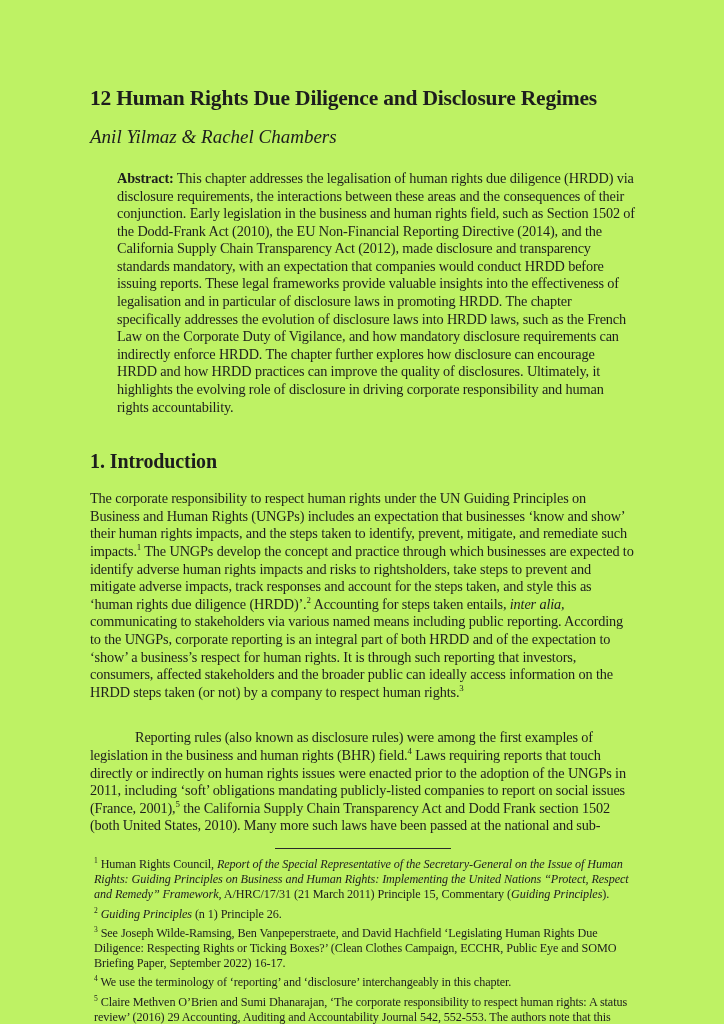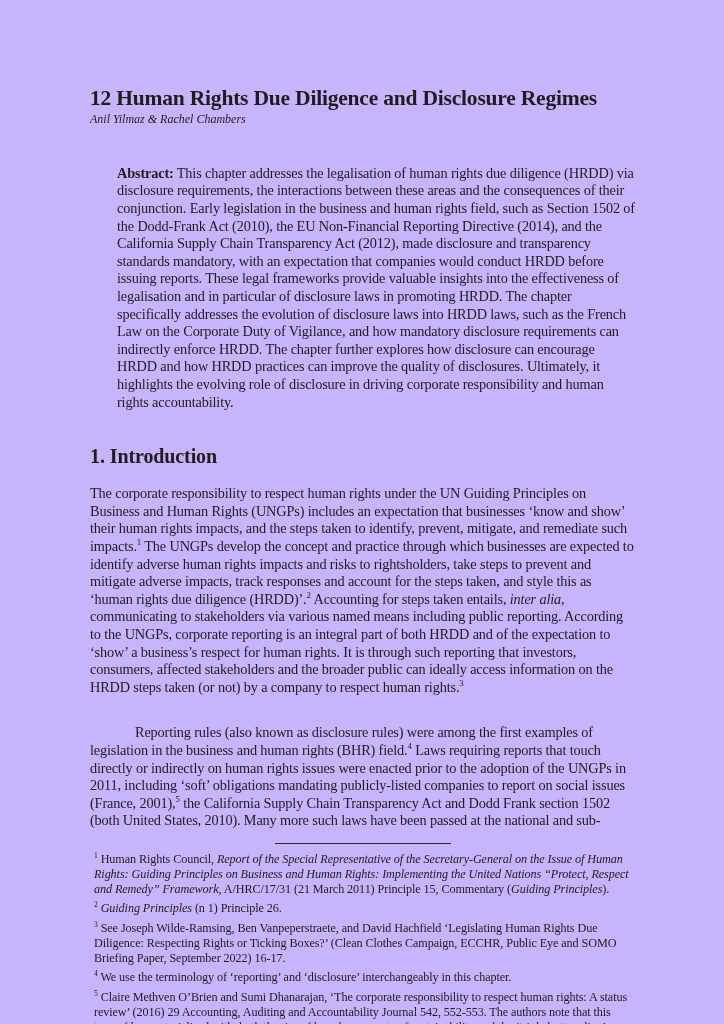--- a/index.html
+++ b/index.html
@@ -1,52 +1,52 @@
 <!DOCTYPE html>
 <html><head>
 <meta charset="utf-8">
 <style>
   * { box-sizing: border-box; }
   html, body { margin: 0; padding: 0; background: #ffffff; }
   .page {
     position: relative;
     width: 724px;
     height: 1024px;
-    background: #c4b5fd;
+    background: #bef264;
     font-family: "Liberation Serif", "DejaVu Serif", serif;
     color: #1d1d1d;
     overflow: hidden;
     padding-left: 48px;
   }
   .content {
     position: absolute;
     left: 90px;
     top: 86px;
     width: 546px;
   }
   .chapter-title {
     font-size: 21.5px;
     font-weight: 700;
     line-height: 1.12;
     letter-spacing: -0.2px;
     margin: 0;
   }
   .authors {
-    font-size: 12px;
+    font-size: 19px;
     font-style: italic;
     line-height: 1.15;
-    margin-top: 3px;
+    margin-top: 16px;
   }
   .body-text {
     font-size: 14.3px;
     line-height: 17.6px;
     letter-spacing: -0.15px;
   }
   .abstract {
-    margin-top: 38px;
+    margin-top: 22px;
     margin-left: 27px;
   }
   .section-heading {
     margin-top: 34px;
     font-size: 20px;
     font-weight: 700;
     letter-spacing: -0.1px;
   }
   .para-1 { margin-top: 17px; }
   .para-2 { margin-top: 28px; text-indent: 45px; }

